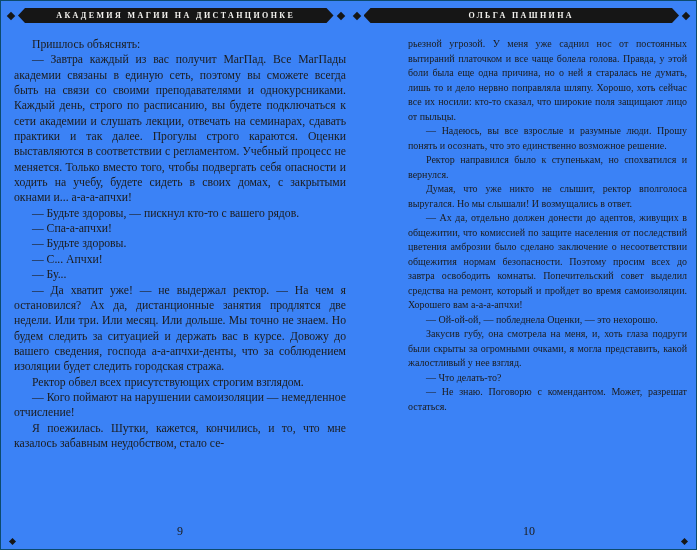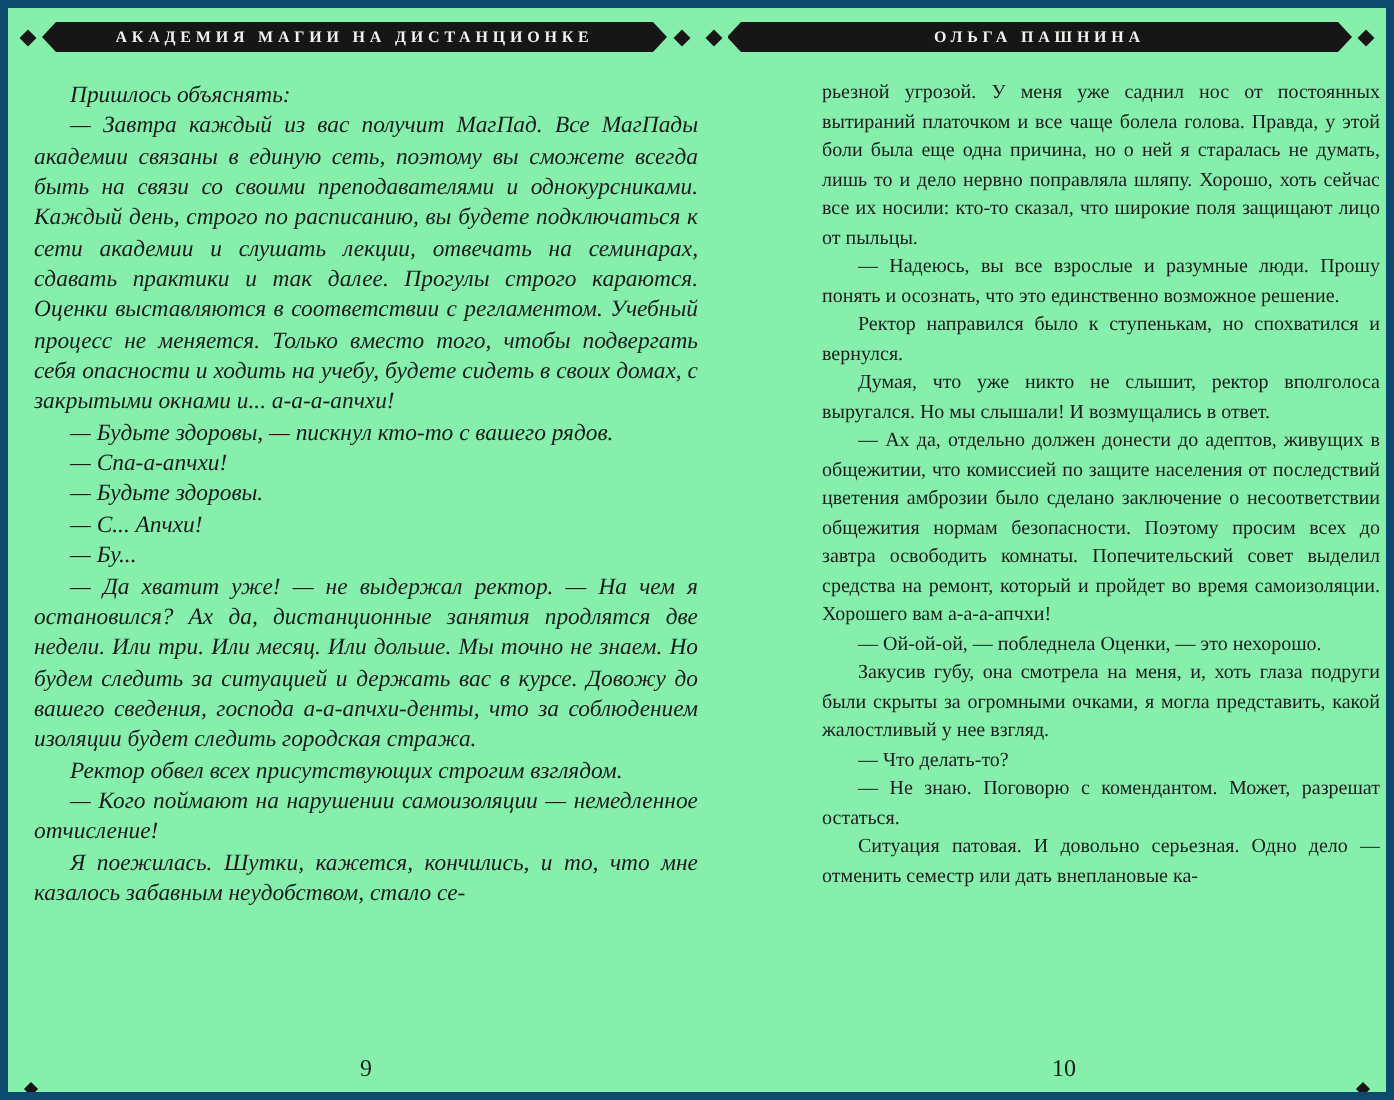--- a/index.html
+++ b/index.html
@@ -1,26 +1,26 @@
 <!DOCTYPE html>
 <html><head>
 <meta charset="utf-8">
 <style>
   html,body{margin:0;padding:0;}
   body{font-family:"Liberation Serif",serif;background:#e9e8e6;}
-  .spread{position:relative;width:697px;height:550px;background:#86efac;border:4px solid #0c4a6e;box-sizing:border-box;overflow:hidden;}
+  .spread{position:relative;width:697px;height:550px;background:#3b82f6;border:1px solid #0c4a6e;box-sizing:border-box;overflow:hidden;}
   .header{position:absolute;top:7px;left:0;right:0;display:flex;padding:0 7px;gap:10px;}
   .bar-group{flex:1;display:flex;align-items:center;gap:4px;min-width:0;}
   .diamond{width:6px;height:6px;background:#161616;transform:rotate(45deg);flex:0 0 auto;}
   .bar{flex:1;height:15px;background:#161616;color:#f3f2ef;display:flex;align-items:center;justify-content:center;clip-path:polygon(7px 0,calc(100% - 7px) 0,100% 50%,calc(100% - 7px) 100%,7px 100%,0 50%);min-width:0;}
   .bar span{font-size:8px;font-weight:bold;letter-spacing:2.4px;white-space:nowrap;overflow:hidden;}
   .page-col{position:absolute;top:36px;height:482px;overflow:hidden;color:#1c1c1c;text-align:justify;}
   .page-col p{margin:0;text-indent:18px;}
   .page-col p.cont{text-indent:0;}
-  .col-left{left:13px;width:332px;font-size:11.7px;line-height:15.35px;font-style:italic;}
+  .col-left{left:13px;width:332px;font-size:11.7px;line-height:15.35px;}
   .col-right{left:407px;width:279px;font-size:10px;line-height:14.5px;}
   .pagenum{position:absolute;top:523px;font-size:12px;color:#1c1c1c;text-align:center;width:40px;}
   .pn-left{left:159px;}
   .pn-right{left:508px;}
   .corner{position:absolute;width:5px;height:5px;background:#161616;transform:rotate(45deg);}
   .c-bl{left:9px;top:538px;}
   .c-br{right:9px;top:538px;}
 </style>
 </head>
 <body>
@@ -61,21 +61,20 @@
   <div class="page-col col-right">
     <p class="cont">рьезной угрозой. У меня уже саднил нос от постоянных вытираний платочком и все чаще болела голова. Правда, у этой боли была еще одна причина, но о ней я старалась не думать, лишь то и дело нервно поправляла шляпу. Хорошо, хоть сейчас все их носили: кто-то сказал, что широкие поля защищают лицо от пыльцы.</p>
     <p>— Надеюсь, вы все взрослые и разумные люди. Прошу понять и осознать, что это единственно возможное решение.</p>
     <p>Ректор направился было к ступенькам, но спохватился и вернулся.</p>
     <p>Думая, что уже никто не слышит, ректор вполголоса выругался. Но мы слышали! И возмущались в ответ.</p>
     <p>— Ах да, отдельно должен донести до адептов, живущих в общежитии, что комиссией по защите населения от последствий цветения амброзии было сделано заключение о несоответствии общежития нормам безопасности. Поэтому просим всех до завтра освободить комнаты. Попечительский совет выделил средства на ремонт, который и пройдет во время самоизоляции. Хорошего вам а-а-а-апчхи!</p>
     <p>— Ой-ой-ой, — побледнела Оценки, — это нехорошо.</p>
     <p>Закусив губу, она смотрела на меня, и, хоть глаза подруги были скрыты за огромными очками, я могла представить, какой жалостливый у нее взгляд.</p>
     <p>— Что делать-то?</p>
     <p>— Не знаю. Поговорю с комендантом. Может, разрешат остаться.</p>
-    <p>Ситуация патовая. И довольно серьезная. Одно дело — отменить семестр или дать внеплановые ка-</p>
   </div>
 
   <div class="pagenum pn-left">9</div>
   <div class="pagenum pn-right">10</div>
 
   <span class="corner c-bl"></span>
   <span class="corner c-br"></span>
 
 </div>
 

